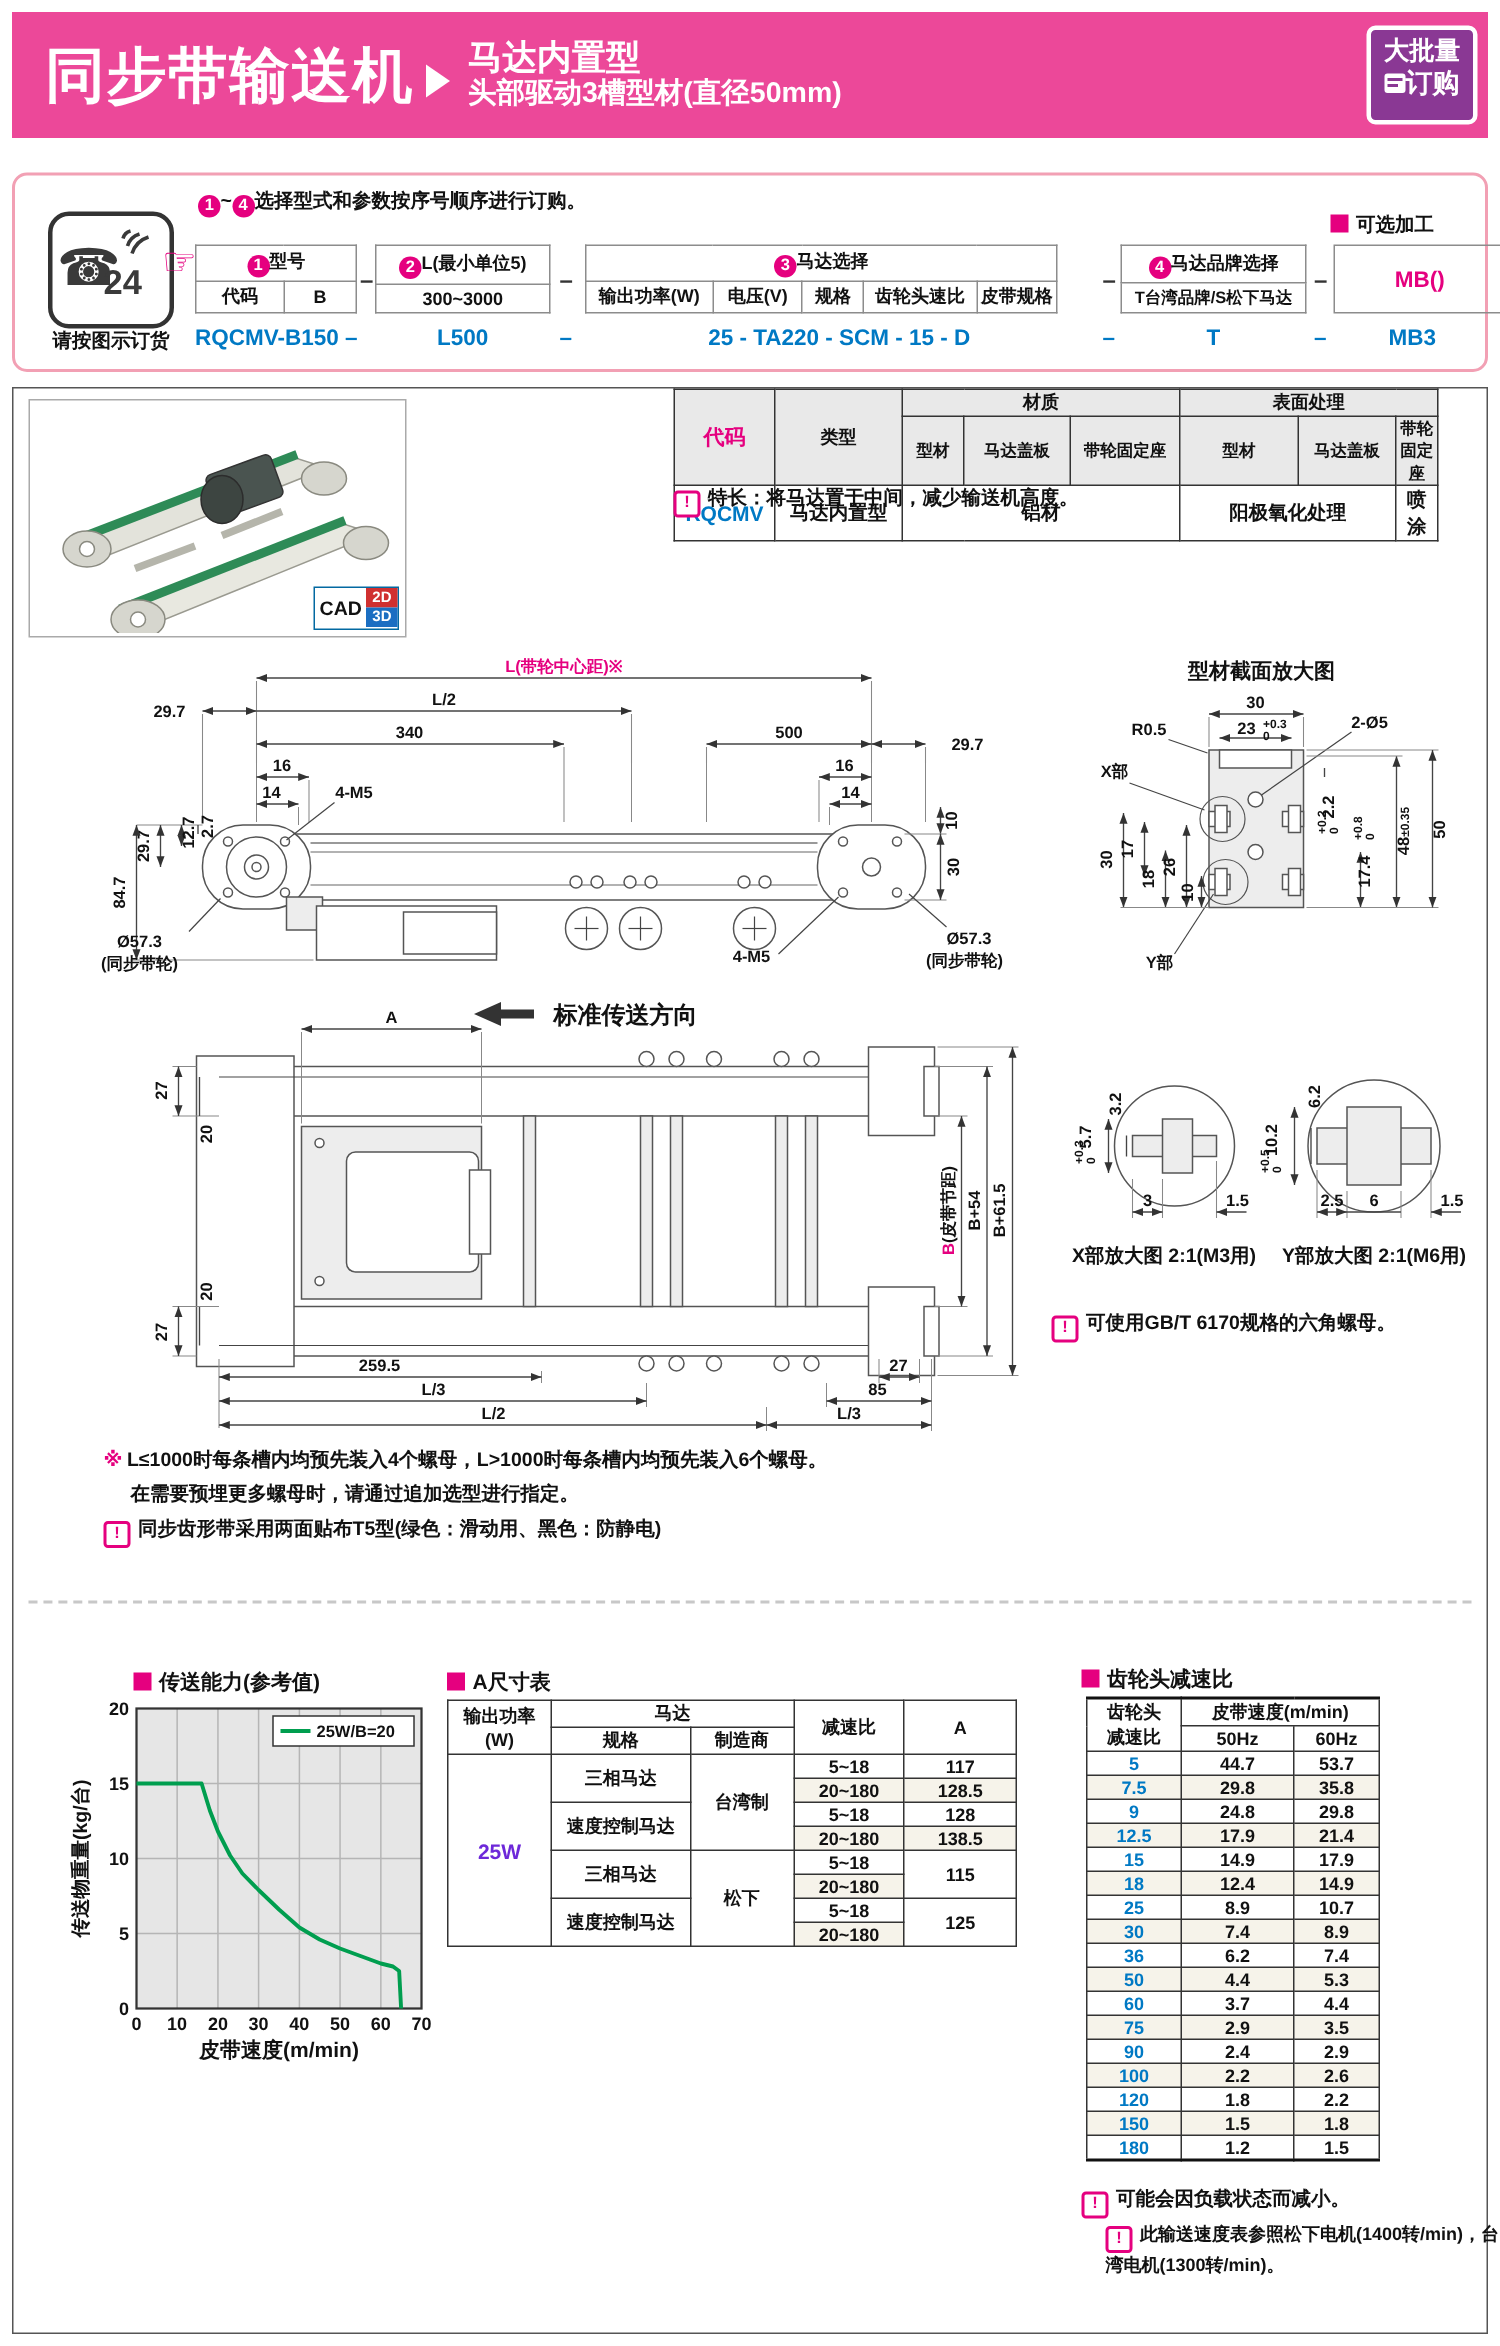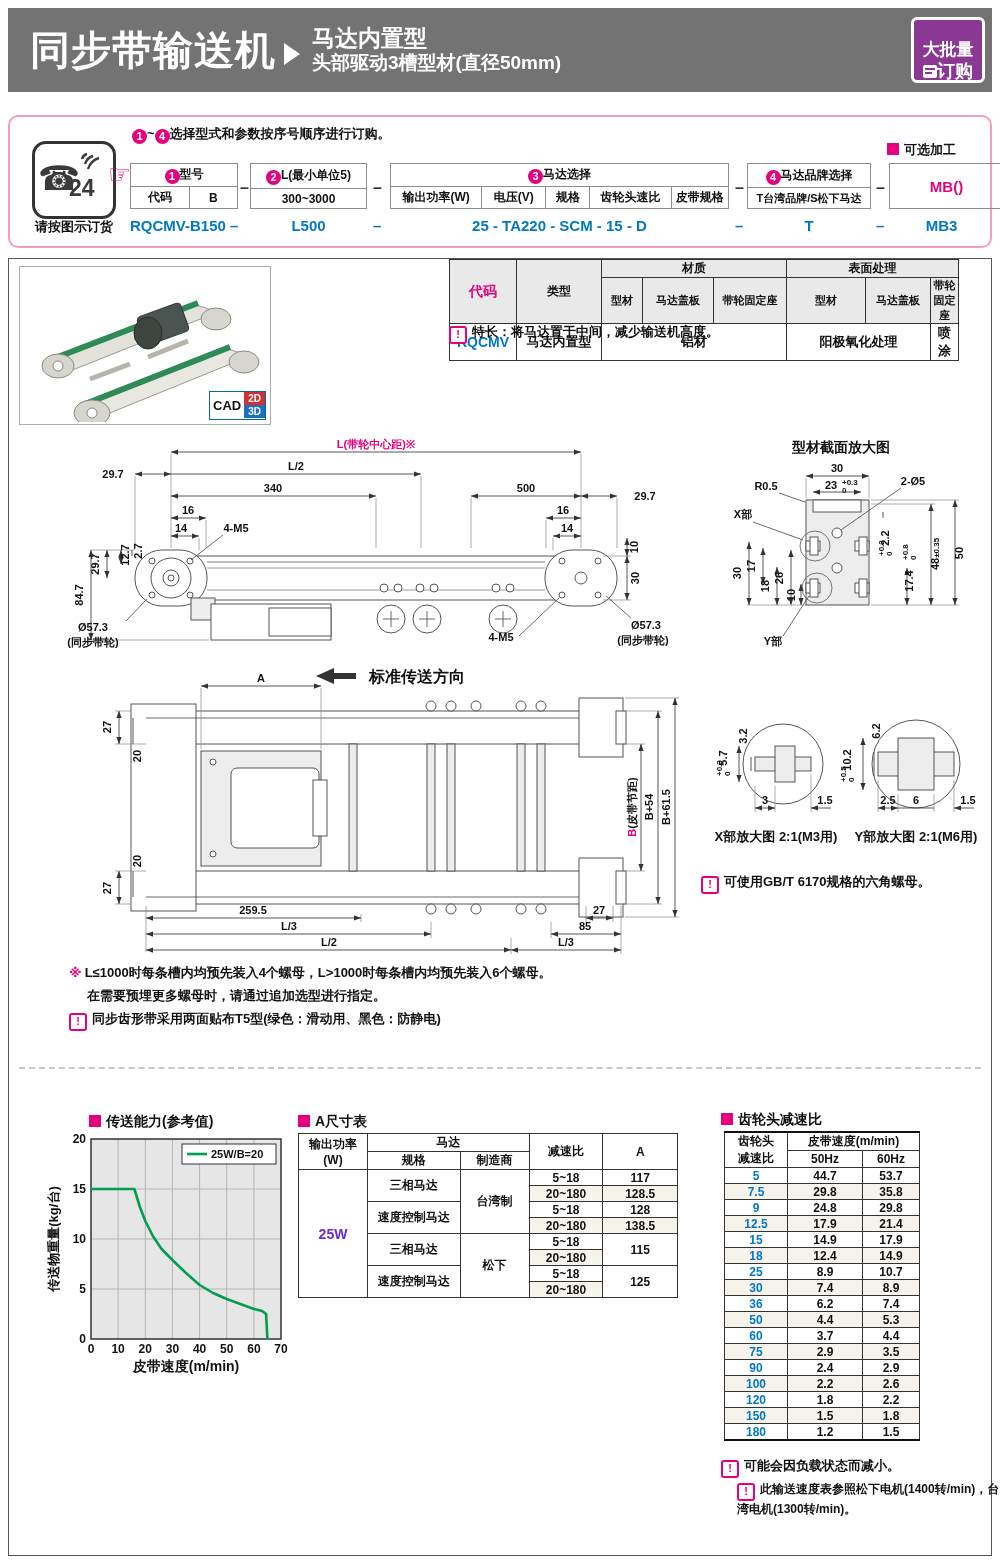--- a/index.html
+++ b/index.html
@@ -1,27 +1,27 @@
 <!DOCTYPE html>
 <html><head>
 <meta charset="utf-8">
 <style>
   html,body{margin:0;padding:0;background:#fff;}
   .page{position:relative;width:1000px;height:1564px;background:#fff;overflow:hidden;
         font-family:"Liberation Sans","DejaVu Sans",sans-serif;color:#111;}
   .abs{position:absolute;}
 
   
-  .header{left:8px;top:8px;width:984px;height:84px;background:#737373;display:flex;align-items:center;}
+  .header{left:8px;top:8px;width:984px;height:84px;background:#ec4899;display:flex;align-items:center;}
   .h-title{color:#fff;font-size:40px;font-weight:bold;margin-left:22px;letter-spacing:1px;}
   .h-arrow{width:0;height:0;border-left:16px solid #fff;border-top:11px solid transparent;border-bottom:11px solid transparent;margin:0 12px 0 8px;margin-top:8px;}
   .h-sub1{color:#fff;font-size:23px;font-weight:bold;line-height:26px;}
   .h-sub2{color:#fff;font-size:19px;font-weight:bold;line-height:24px;}
   .badge{position:absolute;right:7px;top:9px;width:74px;height:66px;background:#8a3894;border:3px solid #fff;border-radius:6px;
-         color:#fff;font-weight:bold;text-align:center;padding-top:20px;box-sizing:border-box;cursor:pointer;}
+         color:#fff;font-weight:bold;text-align:center;padding-top:4px;box-sizing:border-box;cursor:pointer;}
   .badge .b1{font-size:17px;line-height:20px;}
   .badge .b2{font-size:18px;line-height:22px;display:flex;align-items:center;justify-content:center;gap:0;}
   .doc-icon{display:inline-block;width:14px;height:13px;background:#fff;border-radius:2px;position:relative;}
   .doc-icon:before{content:"";position:absolute;left:2px;top:3px;width:10px;height:2px;background:#8a3894;}
   .doc-icon:after{content:"";position:absolute;left:2px;top:7px;width:7px;height:2px;background:#8a3894;}
 
   
   .order{left:8px;top:115px;width:984px;height:133px;border:2px solid #f2a0b4;border-radius:10px;background:#fff;box-sizing:border-box;}
   .phonebox{position:absolute;left:22px;top:24px;width:78px;height:72px;border:3px solid #333;border-radius:14px;}
   .phone-caption{position:absolute;left:6px;top:101px;width:116px;font-size:13px;font-weight:bold;text-align:center;}
@@ -146,21 +146,21 @@
               <td><span class="cnum">2</span><span>L(最小单位5)</span></td>
             </tr>
       <tr>
               <td>300~3000</td>
             </tr>
           </tbody>
         </table>
     </div>
     <div class="boxdash" style="left:363px;">–</div>
 
-    <div class="stepbox" style="left:380px;width:339px;">
+    <div class="stepbox" style="left:380px;width:315px;">
       <table>
           <tbody>
             <tr>
               <td colspan="5"><span class="cnum">3</span><span>马达选择</span></td>
             </tr>
       <tr>
         <td style="width:27%">输出功率(W)</td>
         <td style="width:19%">电压(V)</td>
         <td style="width:13%">规格</td>
         <td style="width:24%">齿轮头速比</td>

